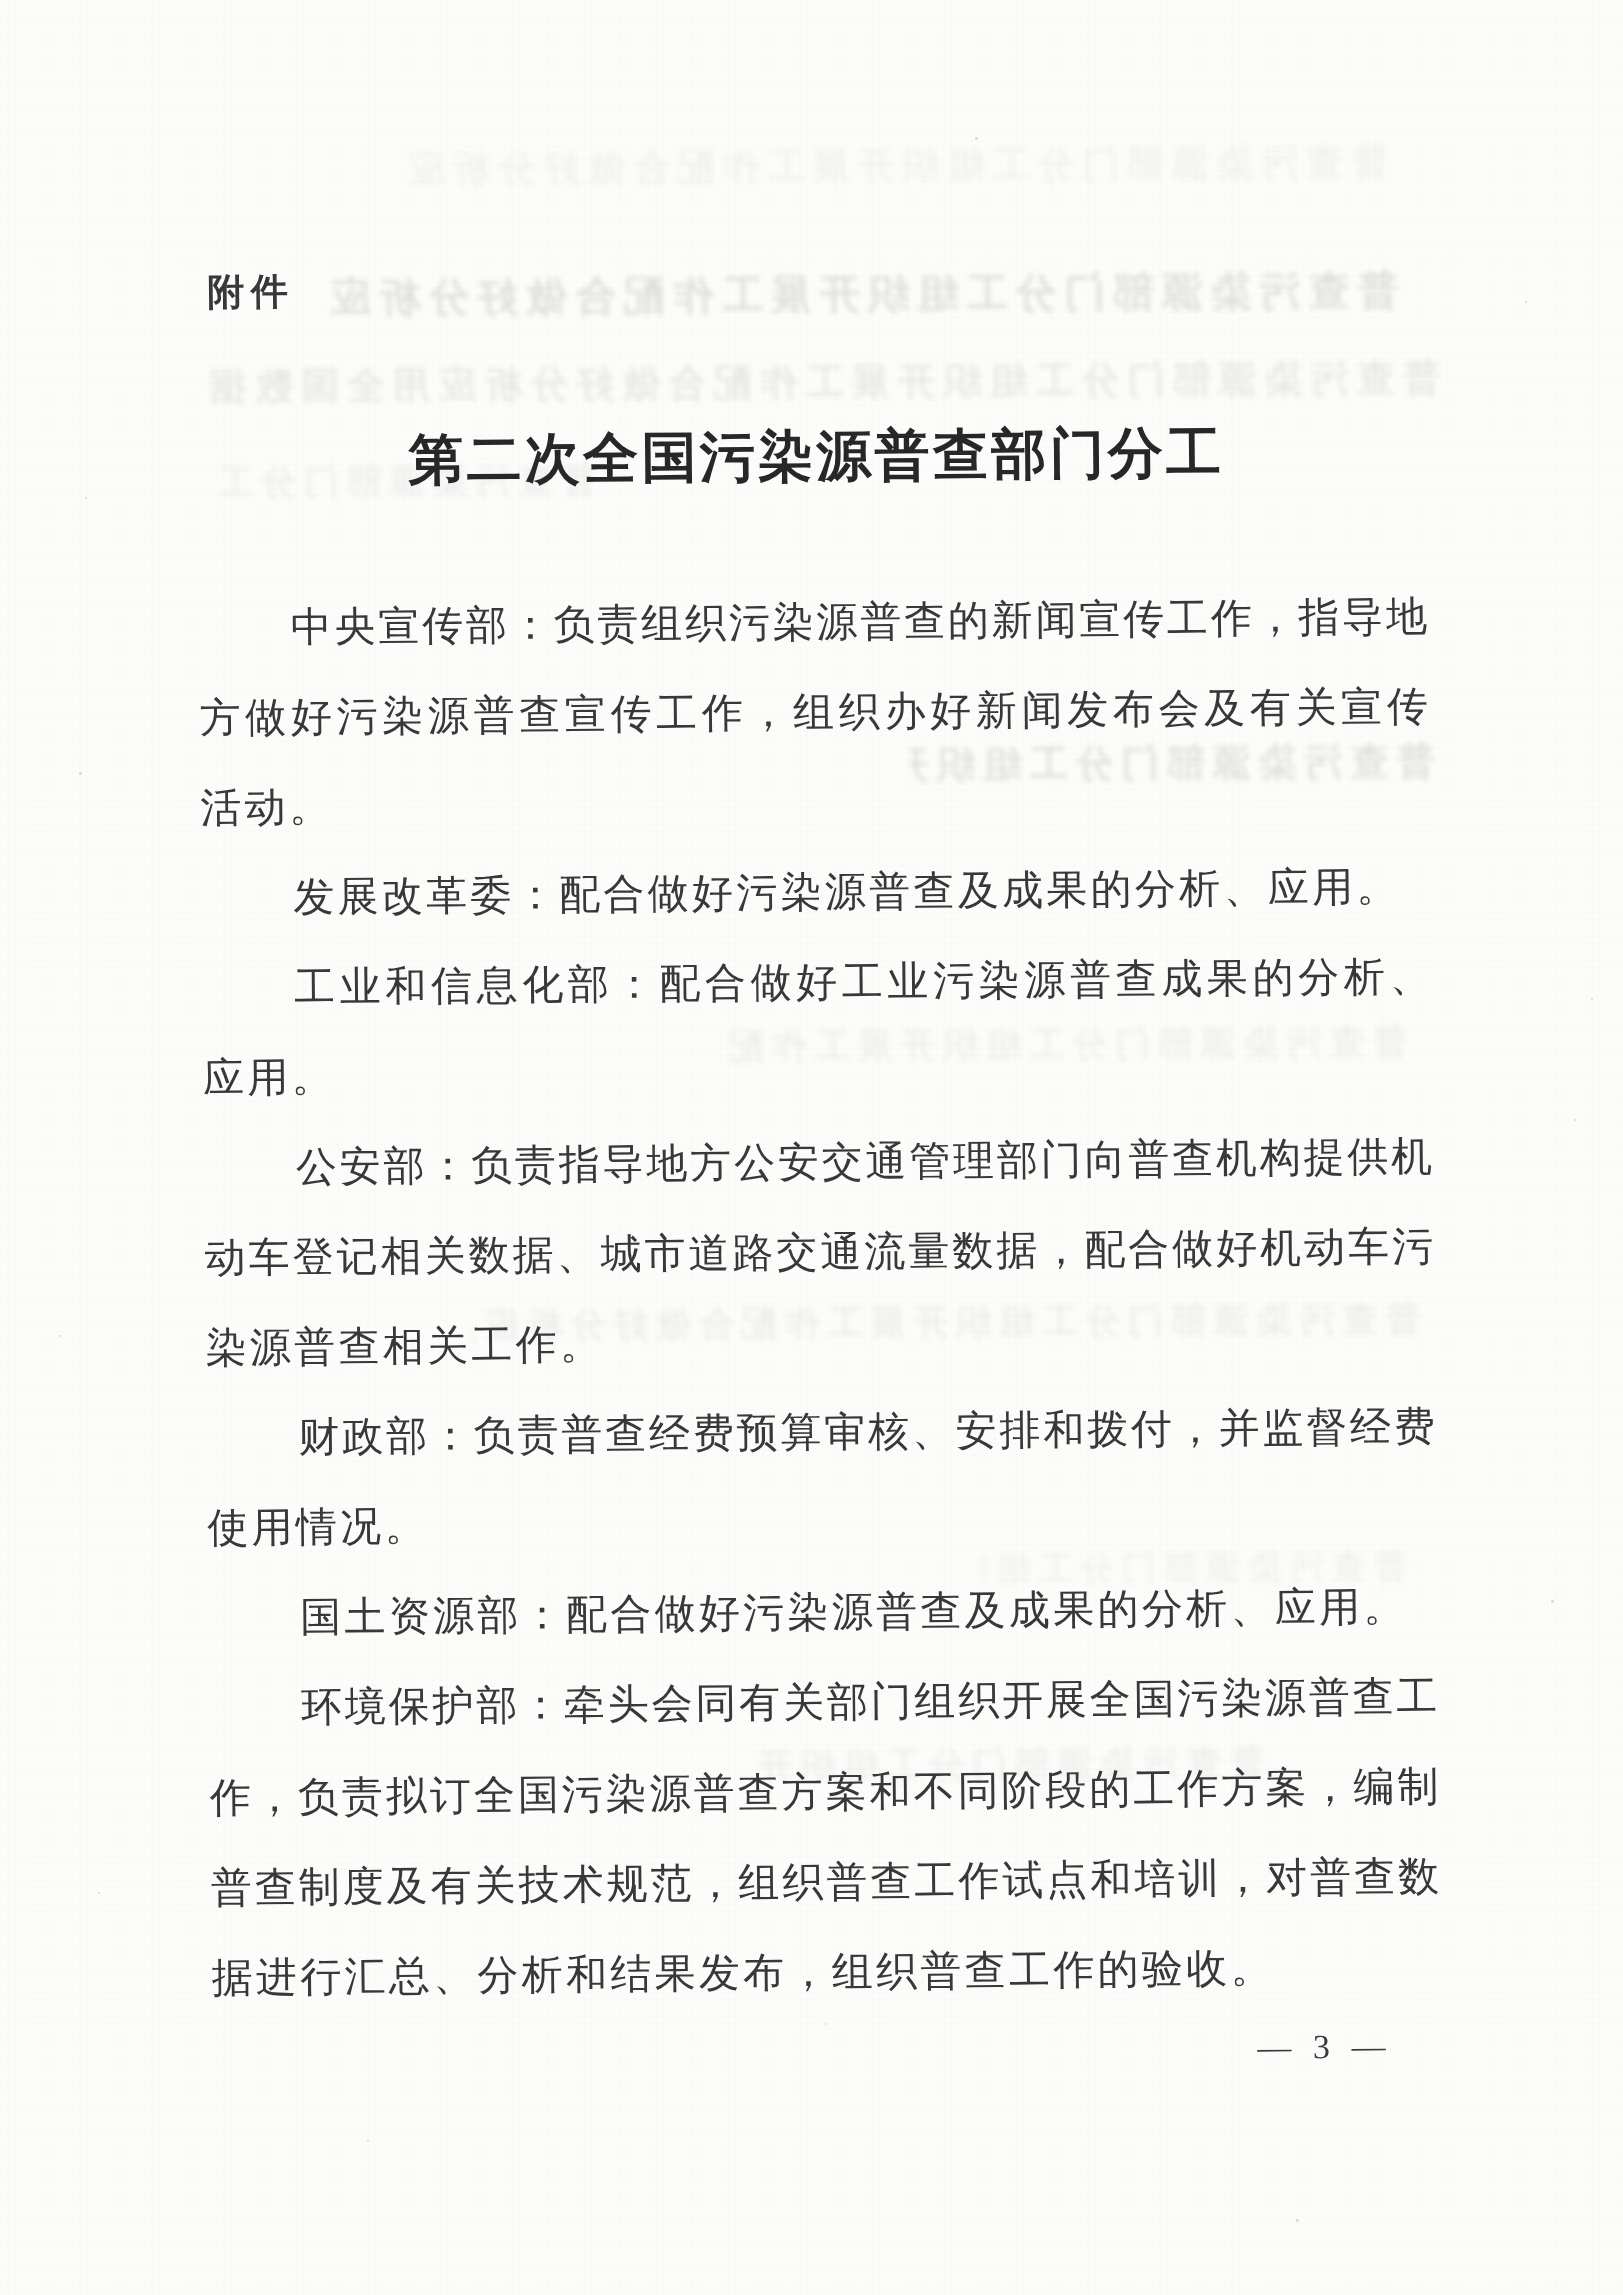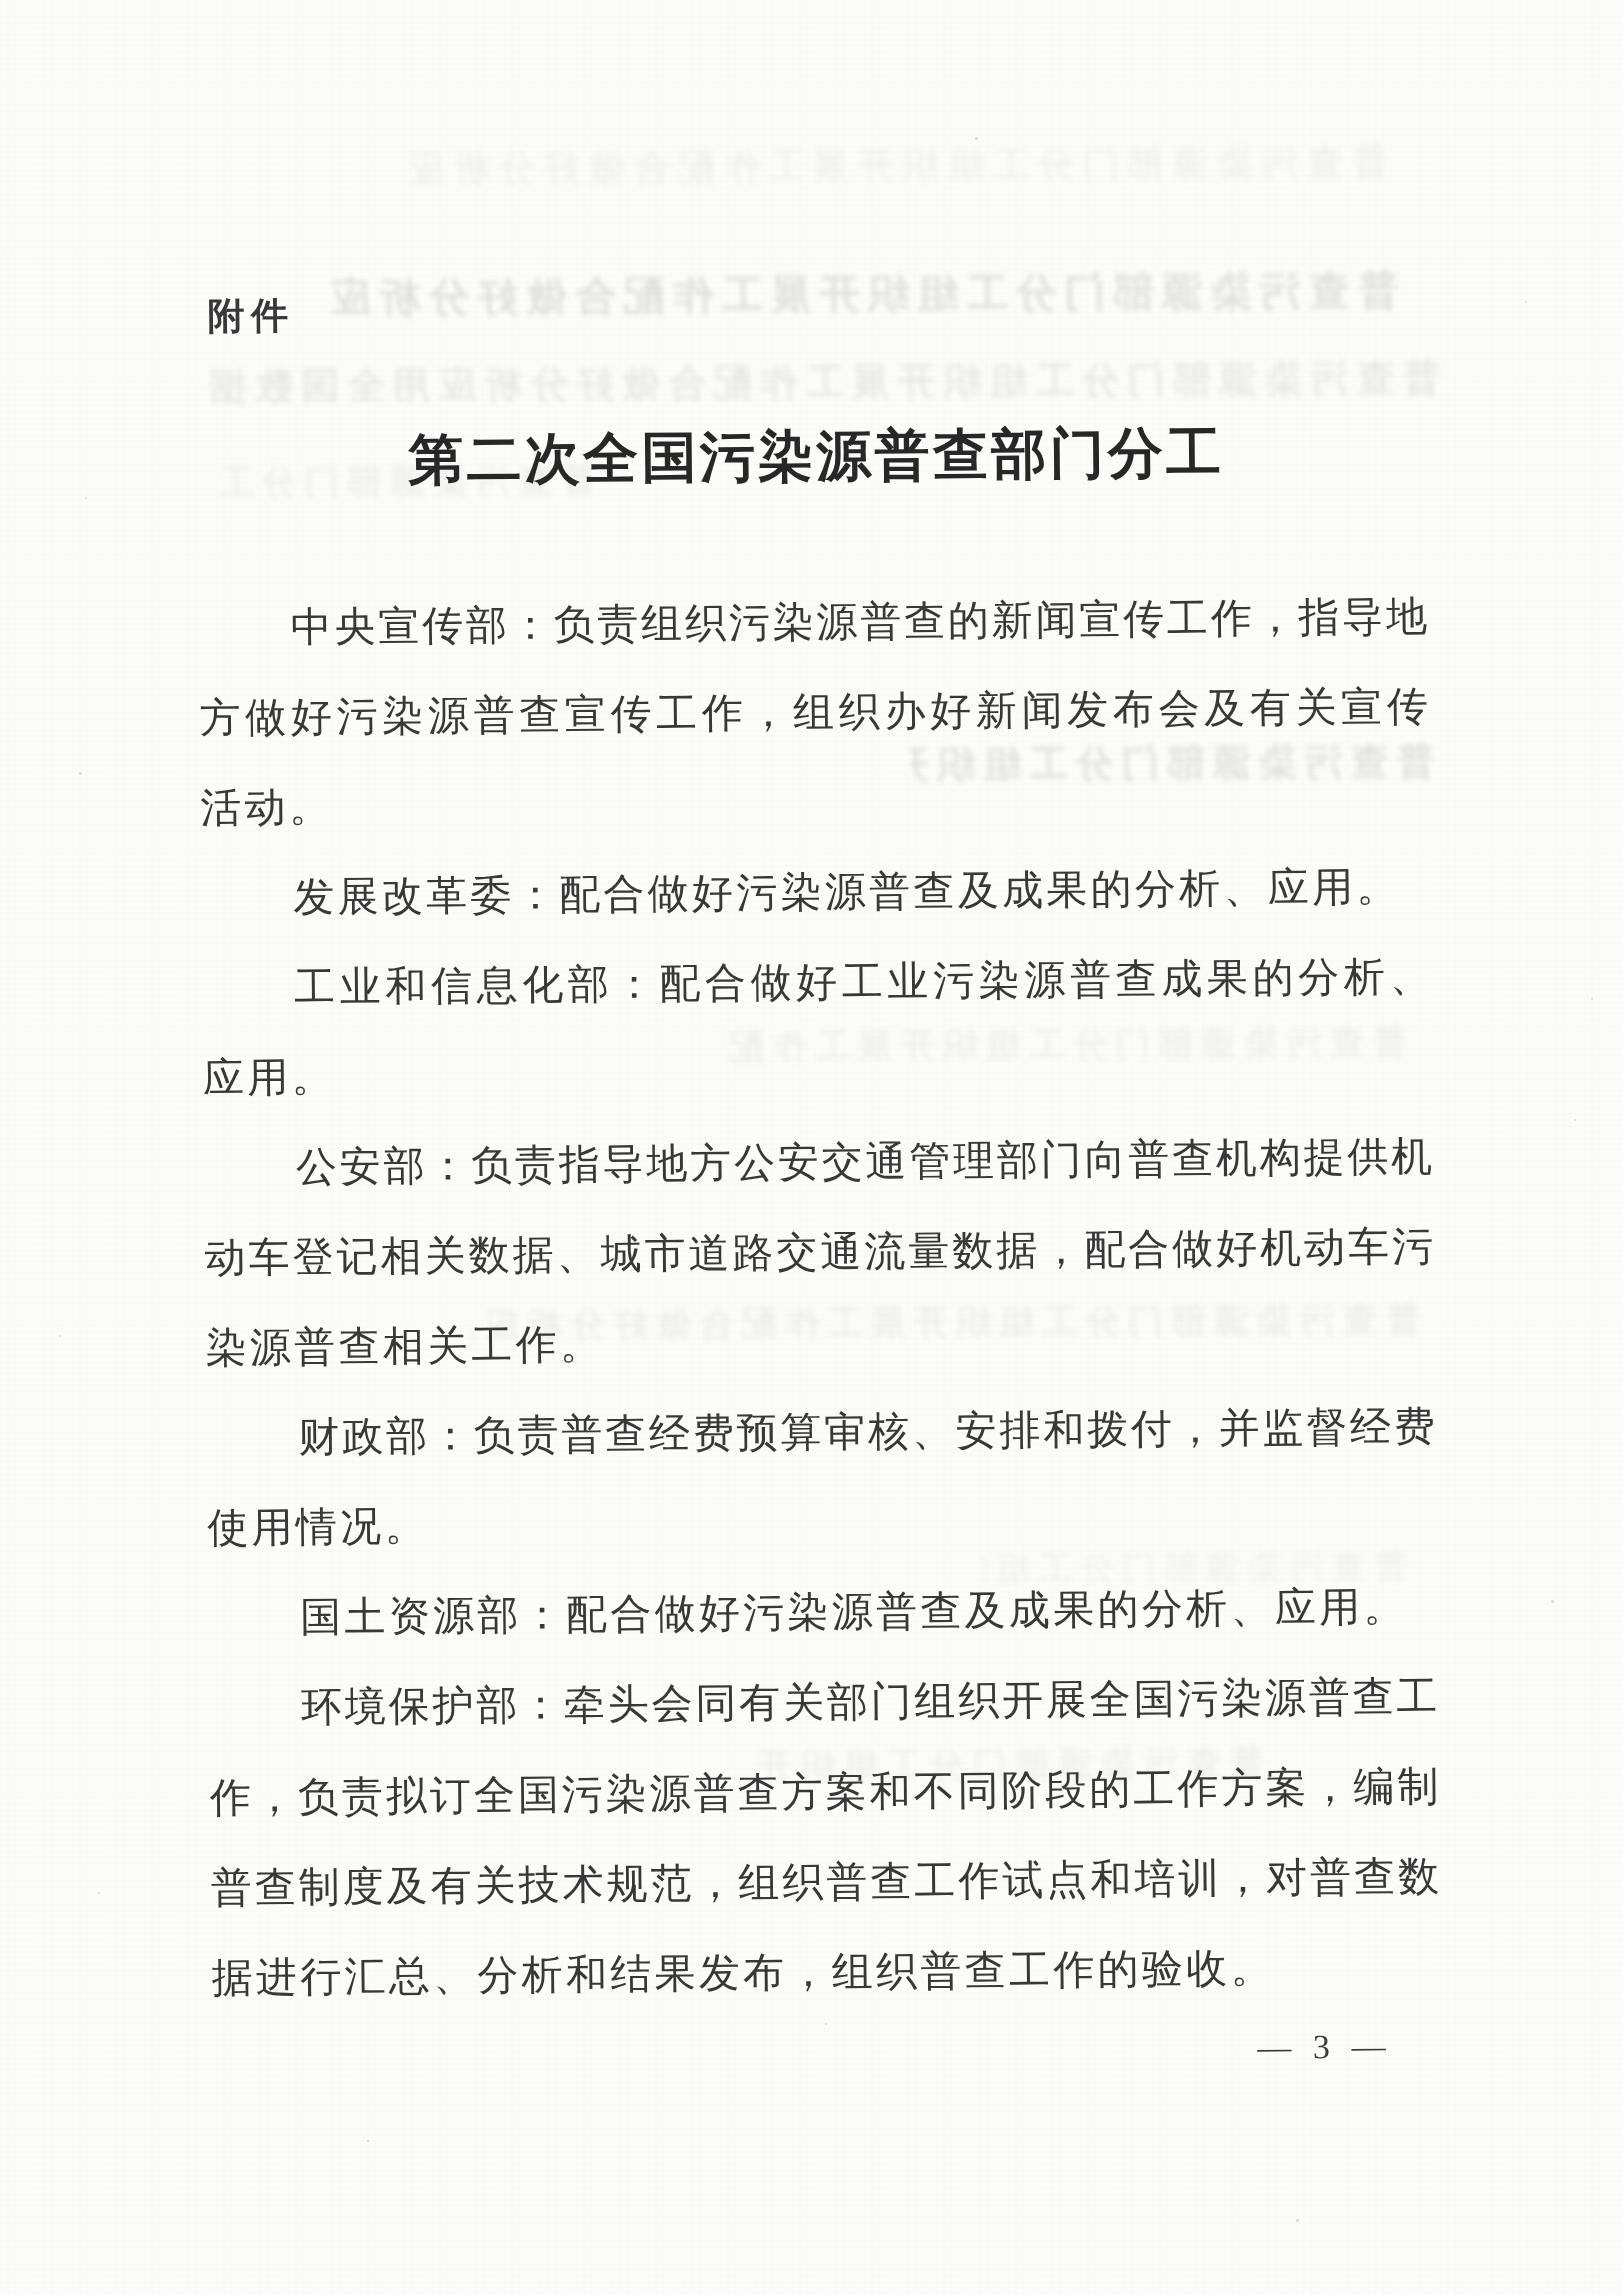--- a/index.html
+++ b/index.html
@@ -30,21 +30,21 @@
   .content {
     position: absolute;
     inset: 0;
     transform: rotate(-0.55deg);
     transform-origin: 812px 1178px;
     z-index: 2;
   }
   .attachment {
     position: absolute;
     left: 216px;
-    top: 286px;
+    top: 262px;
     font-family: "Liberation Sans", "DejaVu Sans", sans-serif;
     font-weight: 700;
     font-size: 37px;
     letter-spacing: 6.5px;
     color: var(--ink, #383838);
   }
   .title {
     position: absolute;
     left: 0;
     top: 420px;

